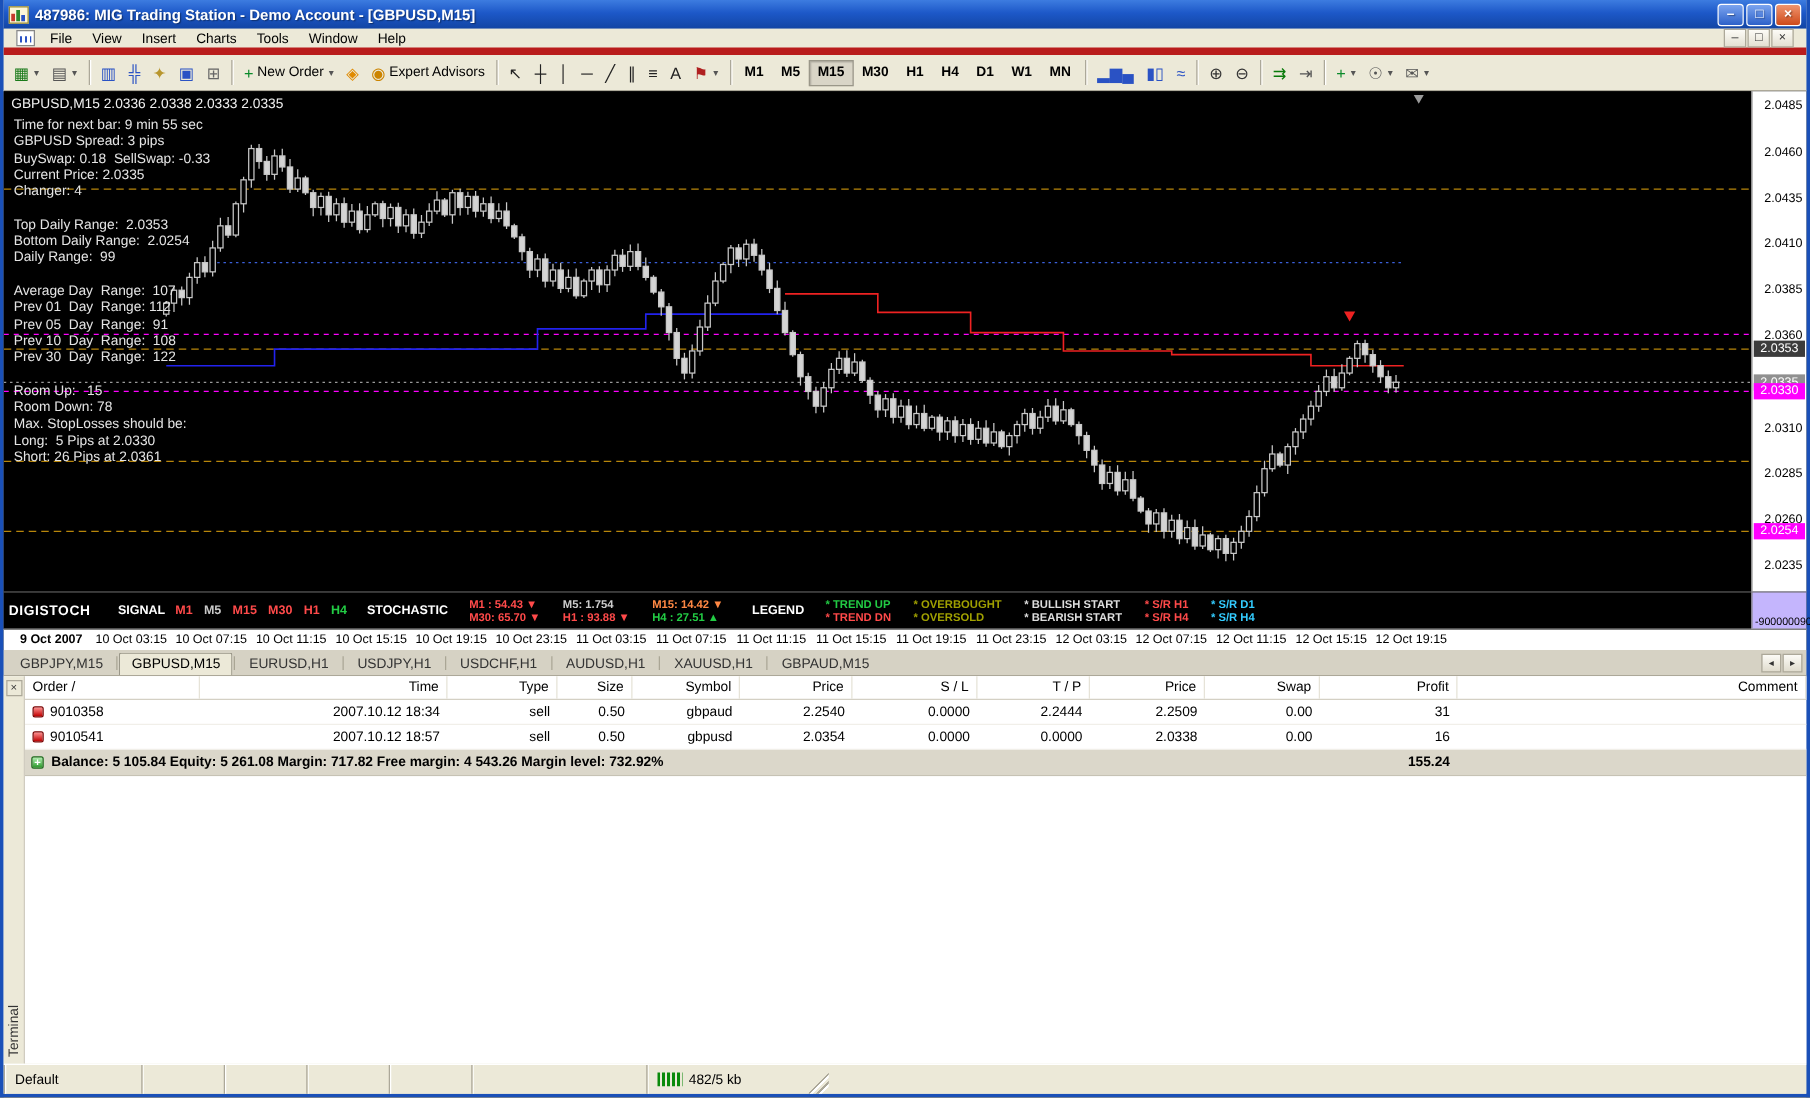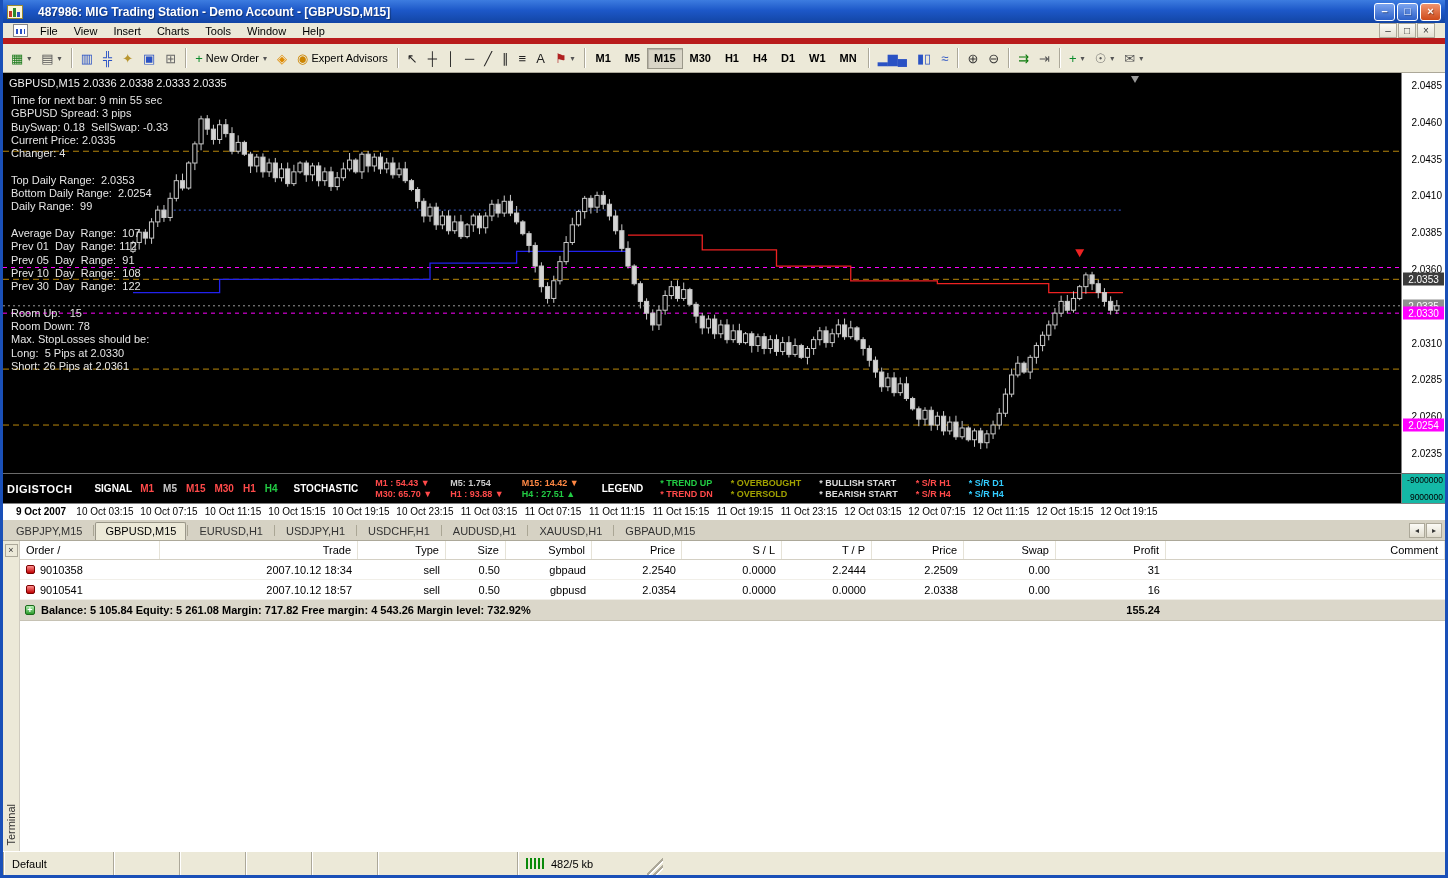--- a/index.html
+++ b/index.html
@@ -2,21 +2,21 @@
 <html><head>
 <meta charset="utf-8">
 <style>
   html,body{margin:0;padding:0;width:1448px;height:878px;overflow:hidden;
     font-family:"Liberation Sans",sans-serif;font-size:11px;background:#ece9d8;}
   *{box-sizing:border-box;}
   .window{width:100%;height:100%;display:flex;flex-direction:column;
     border:3px solid #1a50b8;border-top:none;background:#ece9d8;}
 
   
-  .titlebar{height:23px;flex:0 0 23px;display:flex;align-items:center;gap:15px;padding:0 4px;
+  .titlebar{height:23px;flex:0 0 23px;display:flex;align-items:center;gap:5px;padding:0 4px;
     background:linear-gradient(180deg,#3d7ce0 0%,#1d58c8 45%,#1245a4 100%);color:#fff;
     font-weight:bold;font-size:12px;text-shadow:1px 1px 1px rgba(0,0,0,.4);}
   .app-icon{width:16px;height:14px;background:#fdf6d8;border:1px solid #9a8a30;display:flex;align-items:flex-end;gap:1px;padding:1px;}
   .app-icon i{display:block;width:3px;background:#2c8a2c;}
   .app-icon i:nth-child(1){height:6px;background:#c43a2a;}
   .app-icon i:nth-child(2){height:9px;}
   .app-icon i:nth-child(3){height:5px;background:#2a52c4;}
   .tb-controls{margin-left:auto;display:flex;gap:2px;}
   .tctl{width:21px;height:18px;border:1px solid #fff;border-radius:3px;color:#fff;font-size:11px;
     line-height:15px;text-align:center;background:linear-gradient(#7ba4ef,#2d61c9);font-weight:bold;}
@@ -50,22 +50,22 @@
   .info-overlay{position:absolute;left:8px;top:21px;color:#e4e4e4;font-size:11px;line-height:13.3px;white-space:pre;z-index:3;}
   .price-scale{grid-column:2;grid-row:1;position:relative;background:#fff;border-left:1px solid #808080;font-size:10px;overflow:hidden;}
   .tick{position:absolute;right:3px;transform:translateY(-50%);color:#000;}
   .pbadge{position:absolute;left:1px;right:1px;transform:translateY(-50%);height:13px;line-height:13px;
     color:#fff;text-align:center;font-size:10px;z-index:2;}
   .digistoch{grid-column:1;grid-row:2;background:#000;border-top:1px solid #6a6a6a;display:flex;align-items:center;color:#fff;overflow:hidden;white-space:nowrap;}
   .ds-title{font-size:11px;font-weight:bold;padding:0 14px 0 4px;letter-spacing:.5px;}
   .ds-label{font-size:10px;font-weight:bold;padding:0 8px;}
   .ds-sigs{display:flex;gap:9px;font-size:10px;font-weight:bold;}
   .ds-pair{display:flex;flex-direction:column;justify-content:center;line-height:11px;font-size:9px;font-weight:bold;padding:0 9px;}
-  .ds-scale{grid-column:2;grid-row:2;background:#14b8a6;border-left:1px solid #808080;border-top:1px solid #6a6a6a;
-    display:flex;flex-direction:column;justify-content:space-between;align-items:flex-end;font-size:8.5px;padding:1px 2px;color:#000;}
+  .ds-scale{grid-column:2;grid-row:2;background:#c4b5fd;border-left:1px solid #808080;border-top:1px solid #6a6a6a;
+    display:flex;flex-direction:row;justify-content:space-between;align-items:flex-end;font-size:8.5px;padding:1px 2px;color:#000;}
   .time-axis{grid-column:1/3;grid-row:3;background:#fff;border-top:1px solid #808080;position:relative;font-size:10px;color:#000;}
   .ta-label{position:absolute;top:2px;transform:translateX(-50%);white-space:nowrap;}
 
   
   .chart-tabs{height:21px;flex:0 0 21px;background:#d6d2c4;display:flex;align-items:flex-end;padding:2px 3px 0;border-bottom:1px solid #aca899;}
   .ctab{padding:2px 9px 3px;color:#333;border:1px solid transparent;border-bottom:none;cursor:default;}
   .ctab.active{background:#ece9d8;border-color:#9a9789;border-radius:2px 2px 0 0;color:#000;}
   .ctab-sep{width:1px;height:11px;background:#aaa695;margin:0 1px 4px;}
   .ctab-scroll{margin-left:auto;display:flex;gap:1px;margin-bottom:2px;}
   .cs-btn{width:16px;height:15px;border:1px solid #aca899;background:linear-gradient(#fcfbf6,#e0dcce);font-size:8px;text-align:center;line-height:13px;color:#333;}
@@ -730,21 +730,21 @@
     </div>
 
   <div class="terminal">
     <div class="term-side">
       <div class="term-close">×</div>
       <div class="term-side-label">Terminal</div>
     </div>
     <div class="term-main">
       <div class="t-header t-grid">
           <div class="cell">Order /</div>
-          <div class="cell">Trade</div>
+          <div class="cell">Time</div>
           <div class="cell">Type</div>
           <div class="cell">Size</div>
           <div class="cell">Symbol</div>
           <div class="cell">Price</div>
           <div class="cell">S / L</div>
           <div class="cell">T / P</div>
           <div class="cell">Price</div>
           <div class="cell">Swap</div>
           <div class="cell">Profit</div>
           <div class="cell">Comment</div>

